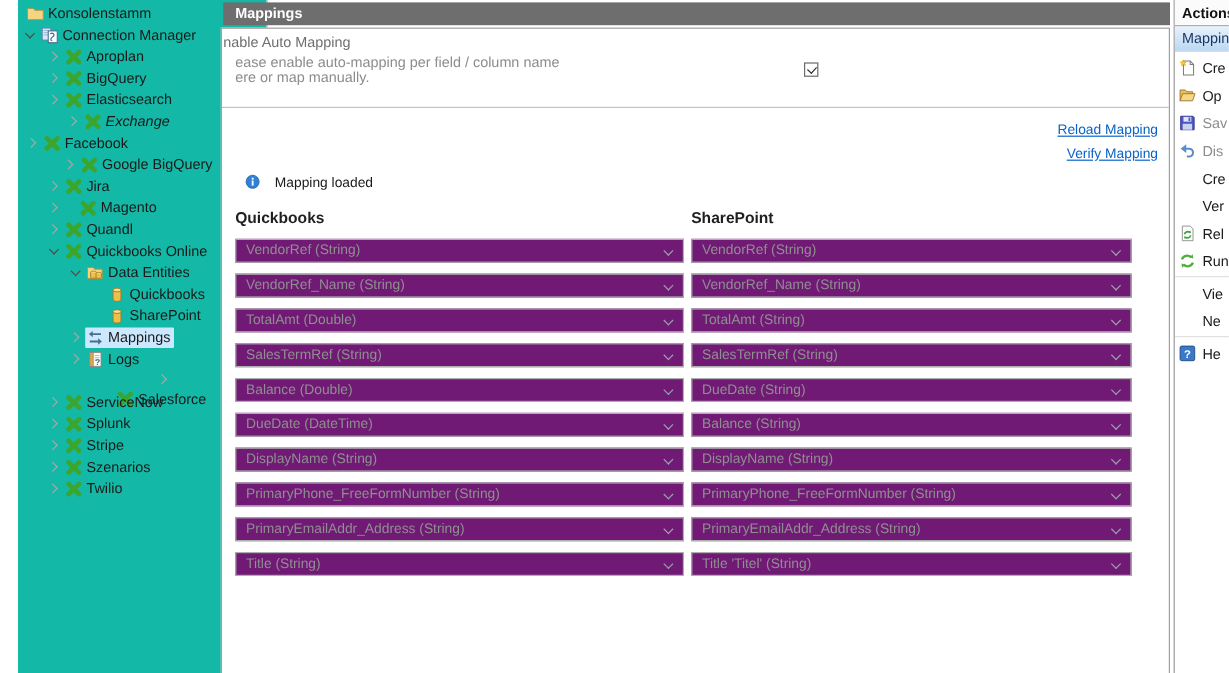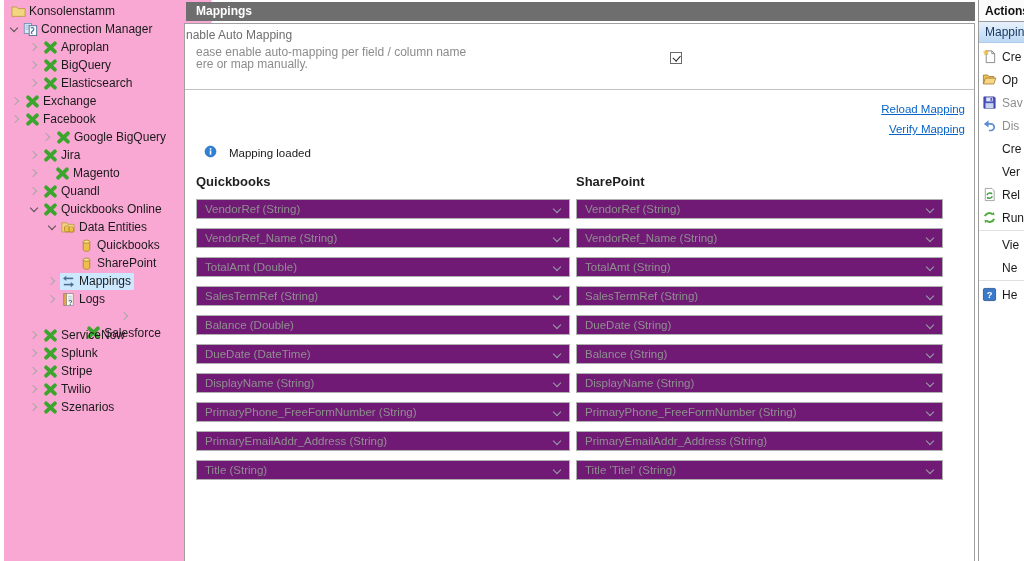--- a/index.html
+++ b/index.html
@@ -1,22 +1,22 @@
 <!DOCTYPE html>
 <html><head>
 <meta charset="utf-8">
 <style>
   * { margin:0; padding:0; box-sizing:border-box; }
   html,body { width:1024px; height:561px; overflow:hidden; background:#fff;
               font-family:"Liberation Sans", sans-serif; font-size:12px; color:#1a1a1a; }
   #app { position:relative; width:1024px; height:561px; }
 
   
-  .tree { position:absolute; left:4px; top:0; width:208px; height:561px;
-          background:#f9a8d4; border-right:1px solid #dedede; padding-top:2px; overflow:hidden; }
+  .tree { position:absolute; left:15px; top:0; width:208px; height:561px;
+          background:#14b8a6; border-right:1px solid #dedede; padding-top:2px; overflow:hidden; }
   .tree-row { height:18px; display:flex; align-items:center; white-space:nowrap; cursor:default; }
   .chev { width:16px; height:16px; display:flex; align-items:center; justify-content:center; flex:0 0 16px; }
   .chev.collapsed::before { content:''; width:5px; height:5px;
       border-top:1.4px solid #a7a7a7; border-right:1.4px solid #a7a7a7;
       transform:rotate(45deg); margin-right:2px; }
   .chev.expanded::before { content:''; width:5px; height:5px;
       border-top:1.4px solid #4d4d4d; border-right:1.4px solid #4d4d4d;
       transform:rotate(135deg); margin-bottom:2px; }
   .tree-wrap { display:flex; align-items:center; gap:3px; padding:1px 3px 1px 1px; border-radius:1px; }
   .tree-wrap.sel { background:#cce8ff; }
@@ -135,21 +135,21 @@
             <svg viewBox="0 0 16 16">
               <g stroke="#3ba52e" stroke-width="4.1" stroke-linecap="round">
                 <path d="M3.3 3.5 12.7 12.5"></path>
                 <path d="M12.7 3.5 3.3 12.5"></path>
               </g>
             </svg>
           </span>
           <span class="tree-label">Elasticsearch</span>
         </span>
       </div>
-      <div class="tree-row" style="padding-left: 4px;">
+      <div class="tree-row" style="padding-left: 38px; font-style: italic;">
         <span class="chev collapsed"></span>
         <span class="tree-wrap">
           <span class="tree-ic">
             <svg viewBox="0 0 16 16">
               <g stroke="#3ba52e" stroke-width="4.1" stroke-linecap="round">
                 <path d="M3.3 3.5 12.7 12.5"></path>
                 <path d="M12.7 3.5 3.3 12.5"></path>
               </g>
             </svg>
           </span>
@@ -367,35 +367,35 @@
         <span class="chev collapsed"></span>
         <span class="tree-wrap">
           <span class="tree-ic">
             <svg viewBox="0 0 16 16">
               <g stroke="#3ba52e" stroke-width="4.1" stroke-linecap="round">
                 <path d="M3.3 3.5 12.7 12.5"></path>
                 <path d="M12.7 3.5 3.3 12.5"></path>
               </g>
             </svg>
           </span>
+          <span class="tree-label">Szenarios</span>
+        </span>
+      </div>
+      <div class="tree-row" style="padding-left: 22px;">
+        <span class="chev collapsed"></span>
+        <span class="tree-wrap">
+          <span class="tree-ic">
+            <svg viewBox="0 0 16 16">
+              <g stroke="#3ba52e" stroke-width="4.1" stroke-linecap="round">
+                <path d="M3.3 3.5 12.7 12.5"></path>
+                <path d="M12.7 3.5 3.3 12.5"></path>
+              </g>
+            </svg>
+          </span>
           <span class="tree-label">Twilio</span>
-        </span>
-      </div>
-      <div class="tree-row" style="padding-left: 22px;">
-        <span class="chev collapsed"></span>
-        <span class="tree-wrap">
-          <span class="tree-ic">
-            <svg viewBox="0 0 16 16">
-              <g stroke="#3ba52e" stroke-width="4.1" stroke-linecap="round">
-                <path d="M3.3 3.5 12.7 12.5"></path>
-                <path d="M12.7 3.5 3.3 12.5"></path>
-              </g>
-            </svg>
-          </span>
-          <span class="tree-label">Szenarios</span>
         </span>
       </div>
     </aside>
 
   <div class="center-header">
     <span>Mappings</span>
   </div>
 
   <div class="panel">
     <div class="automap-title">nable Auto Mapping</div>

